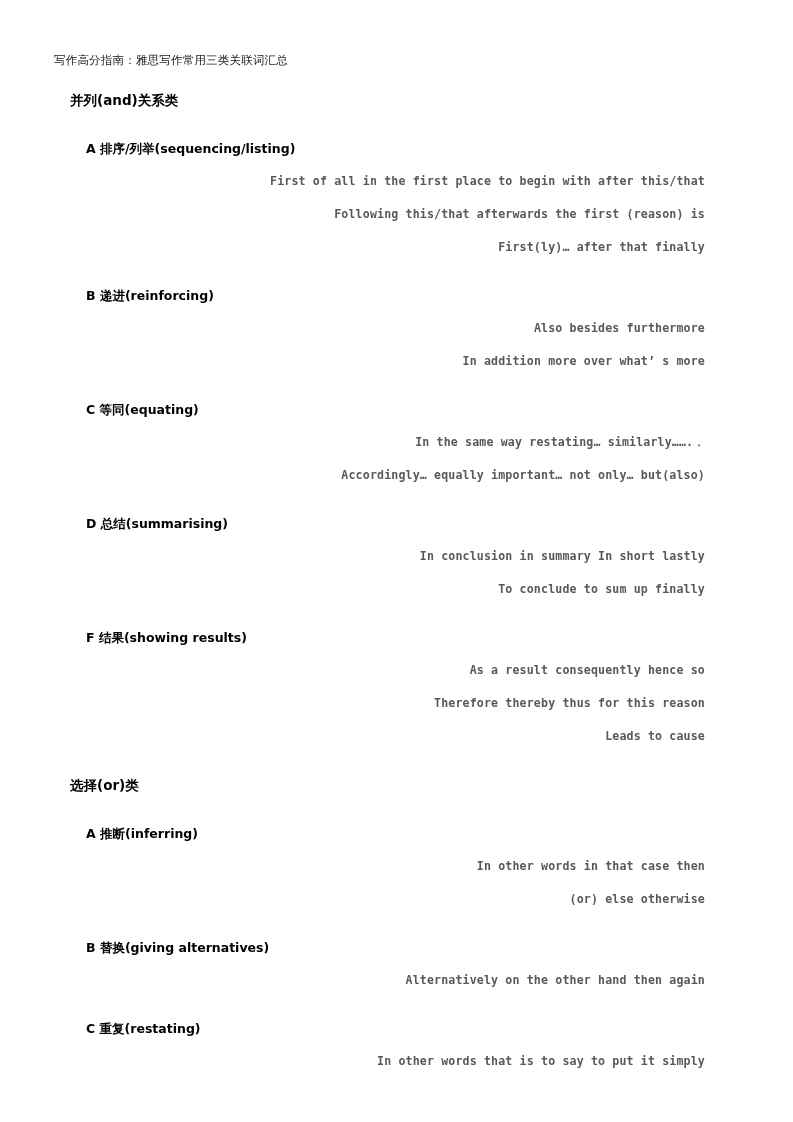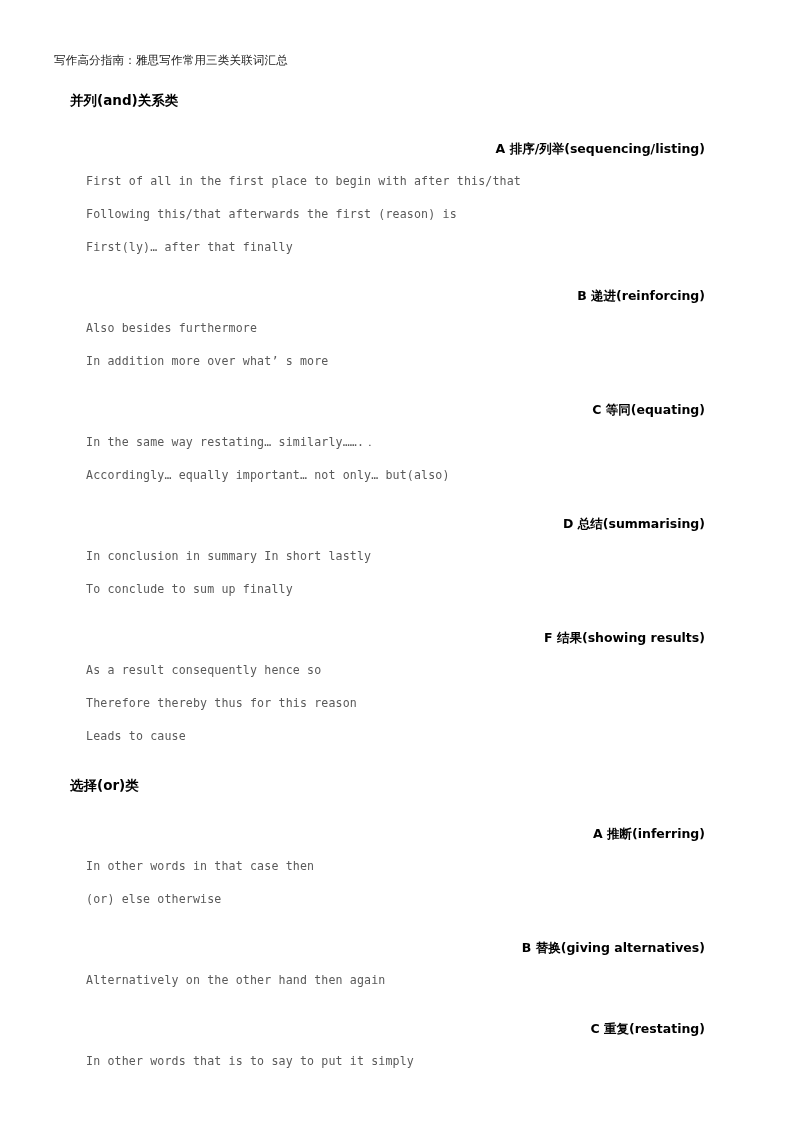--- a/index.html
+++ b/index.html
@@ -47,32 +47,32 @@
   .h2 {
     font-family: "DejaVu Sans", "Liberation Sans", sans-serif;
     font-size: 12.5px;
     font-weight: 700;
     color: #000000;
     line-height: 18px;
     margin: 0;
     padding: 7px 0 7px 0;
     letter-spacing: 0px;
     white-space: pre;
-    text-align: right;
   }
   .line {
     font-family: "DejaVu Sans Mono", "Liberation Mono", monospace;
     font-size: 11.6px;
-    font-weight: 400;
+    font-weight: 700;
     color: #595959;
     line-height: 17px;
     margin: 0;
     padding: 8px 0 8px 0;
     letter-spacing: 0.15px;
     white-space: pre;
+    text-align: right;
   }
   .block { margin: 16px; padding: 0; }
 </style>
 </head>
 <body>
 
 <div id="page">
 
   <p class="doc-title">写作高分指南：雅思写作常用三类关联词汇总</p>
 

